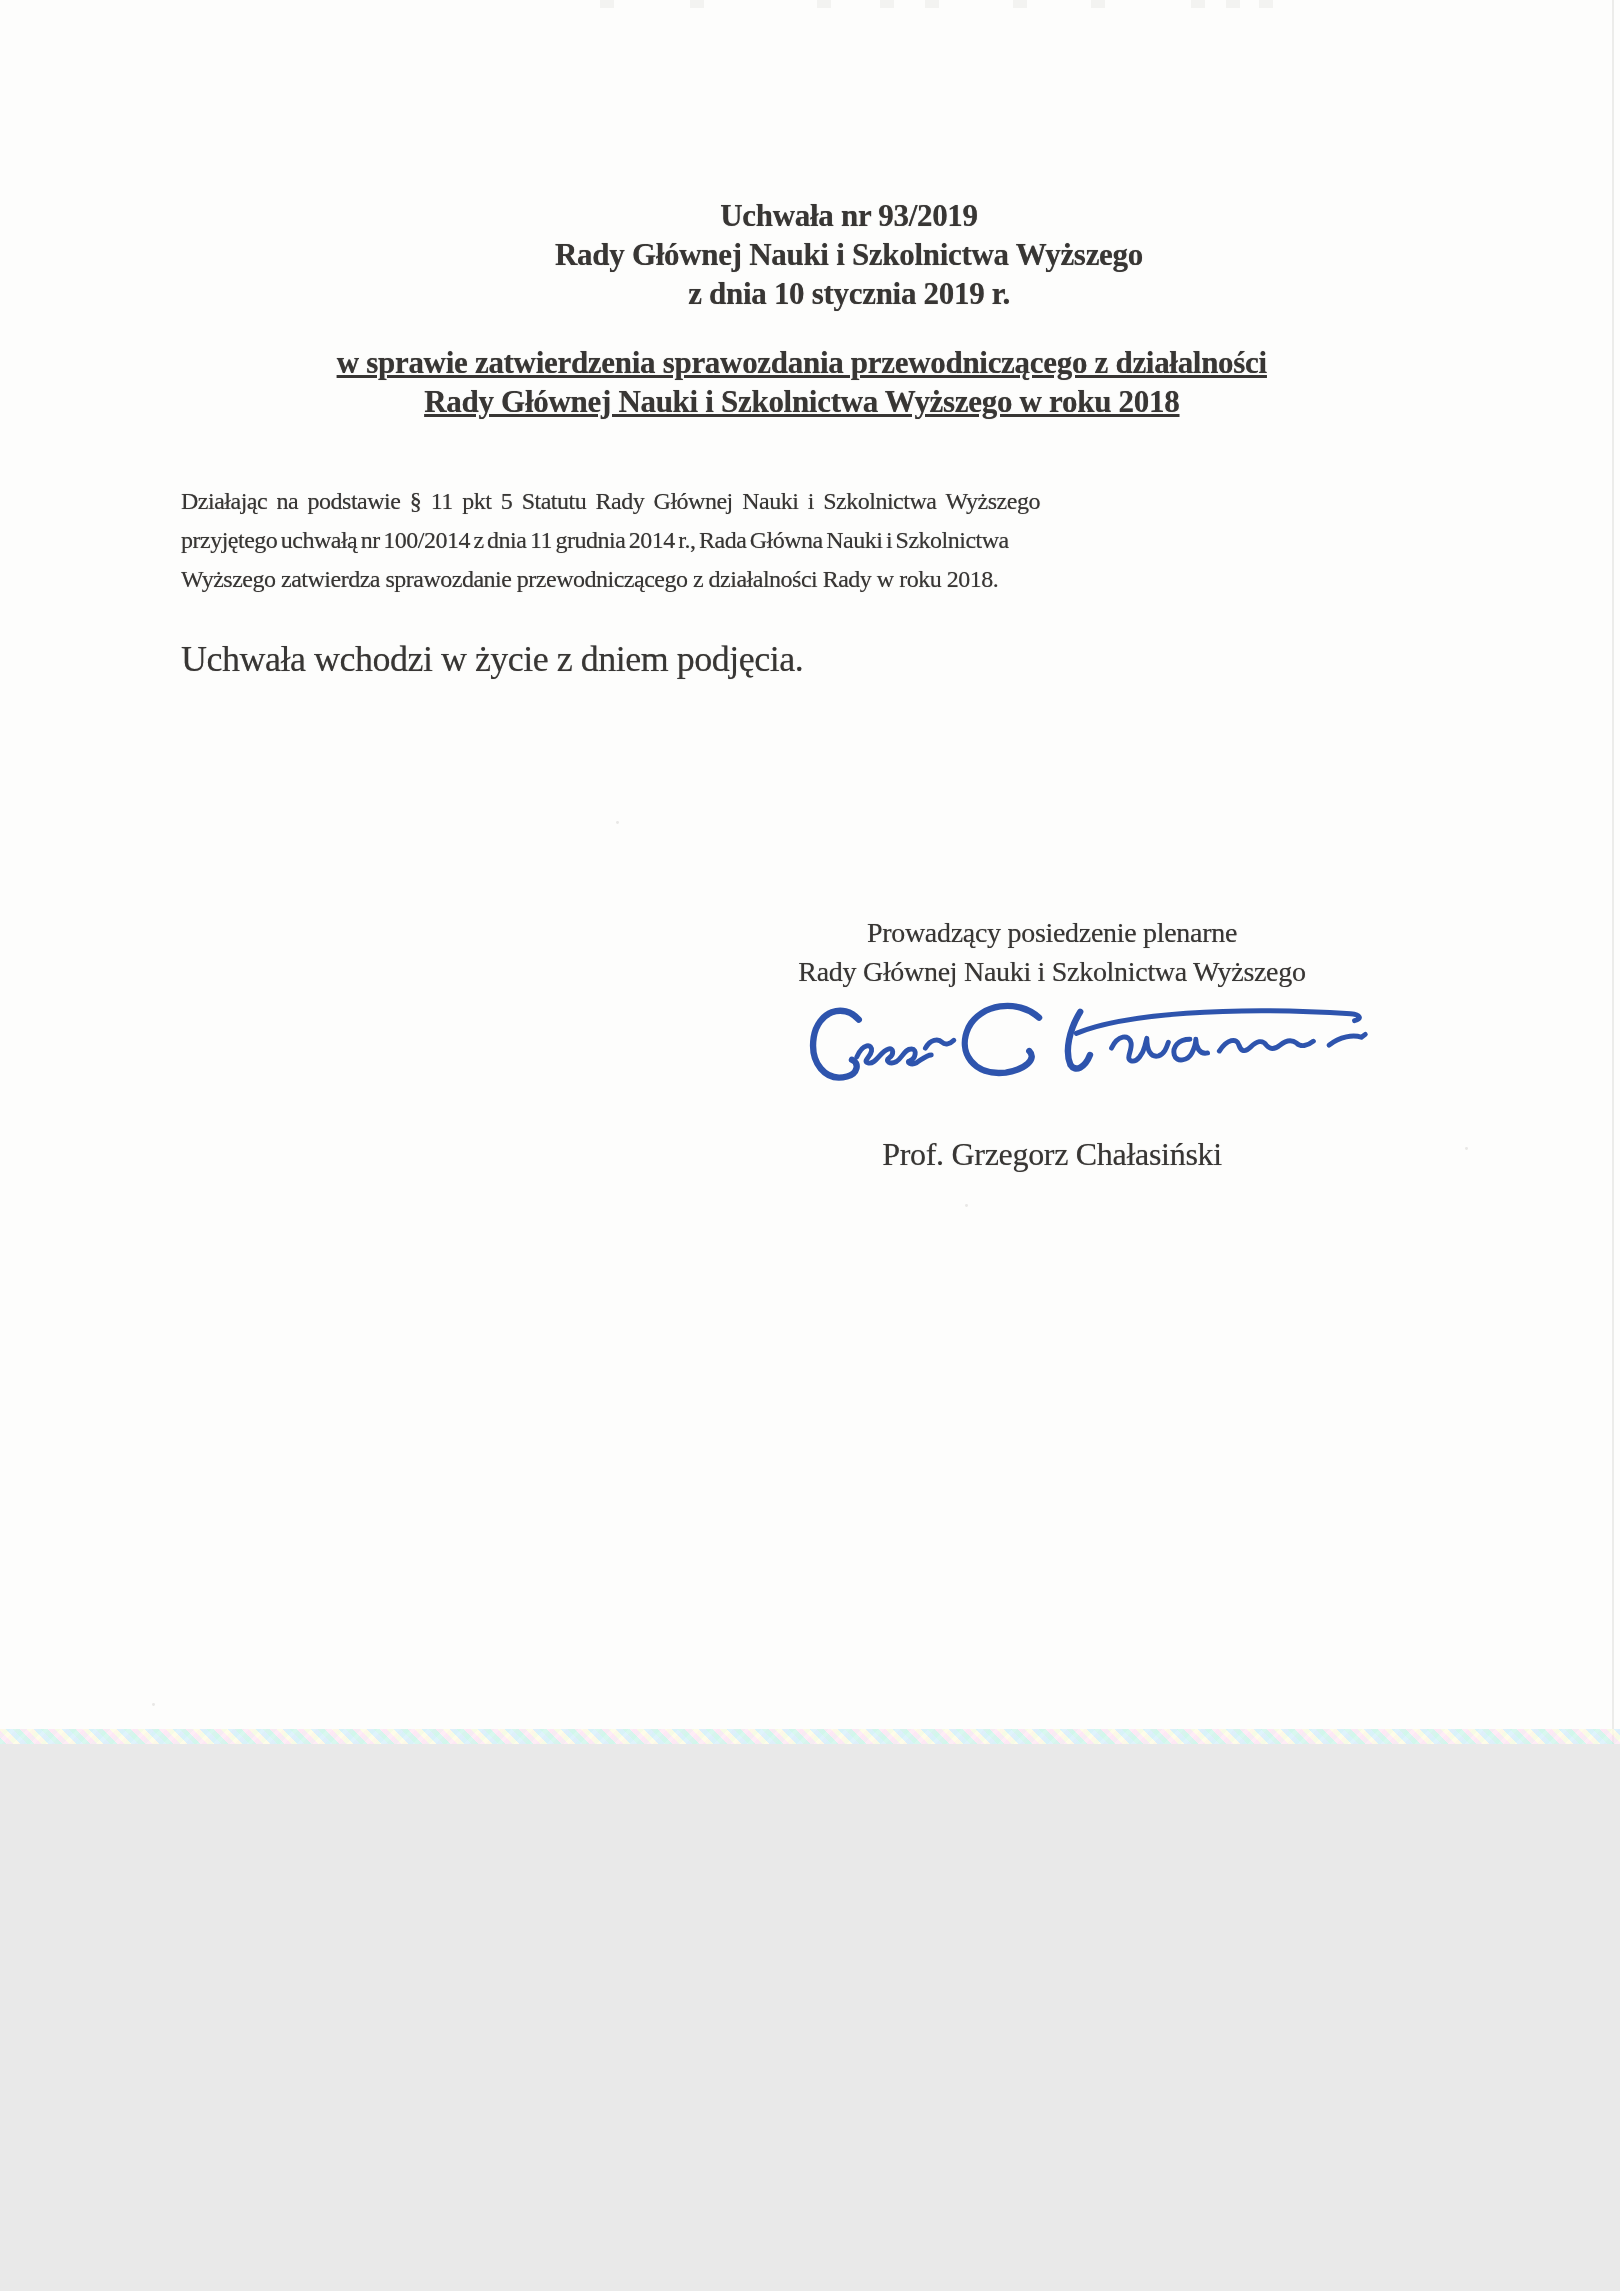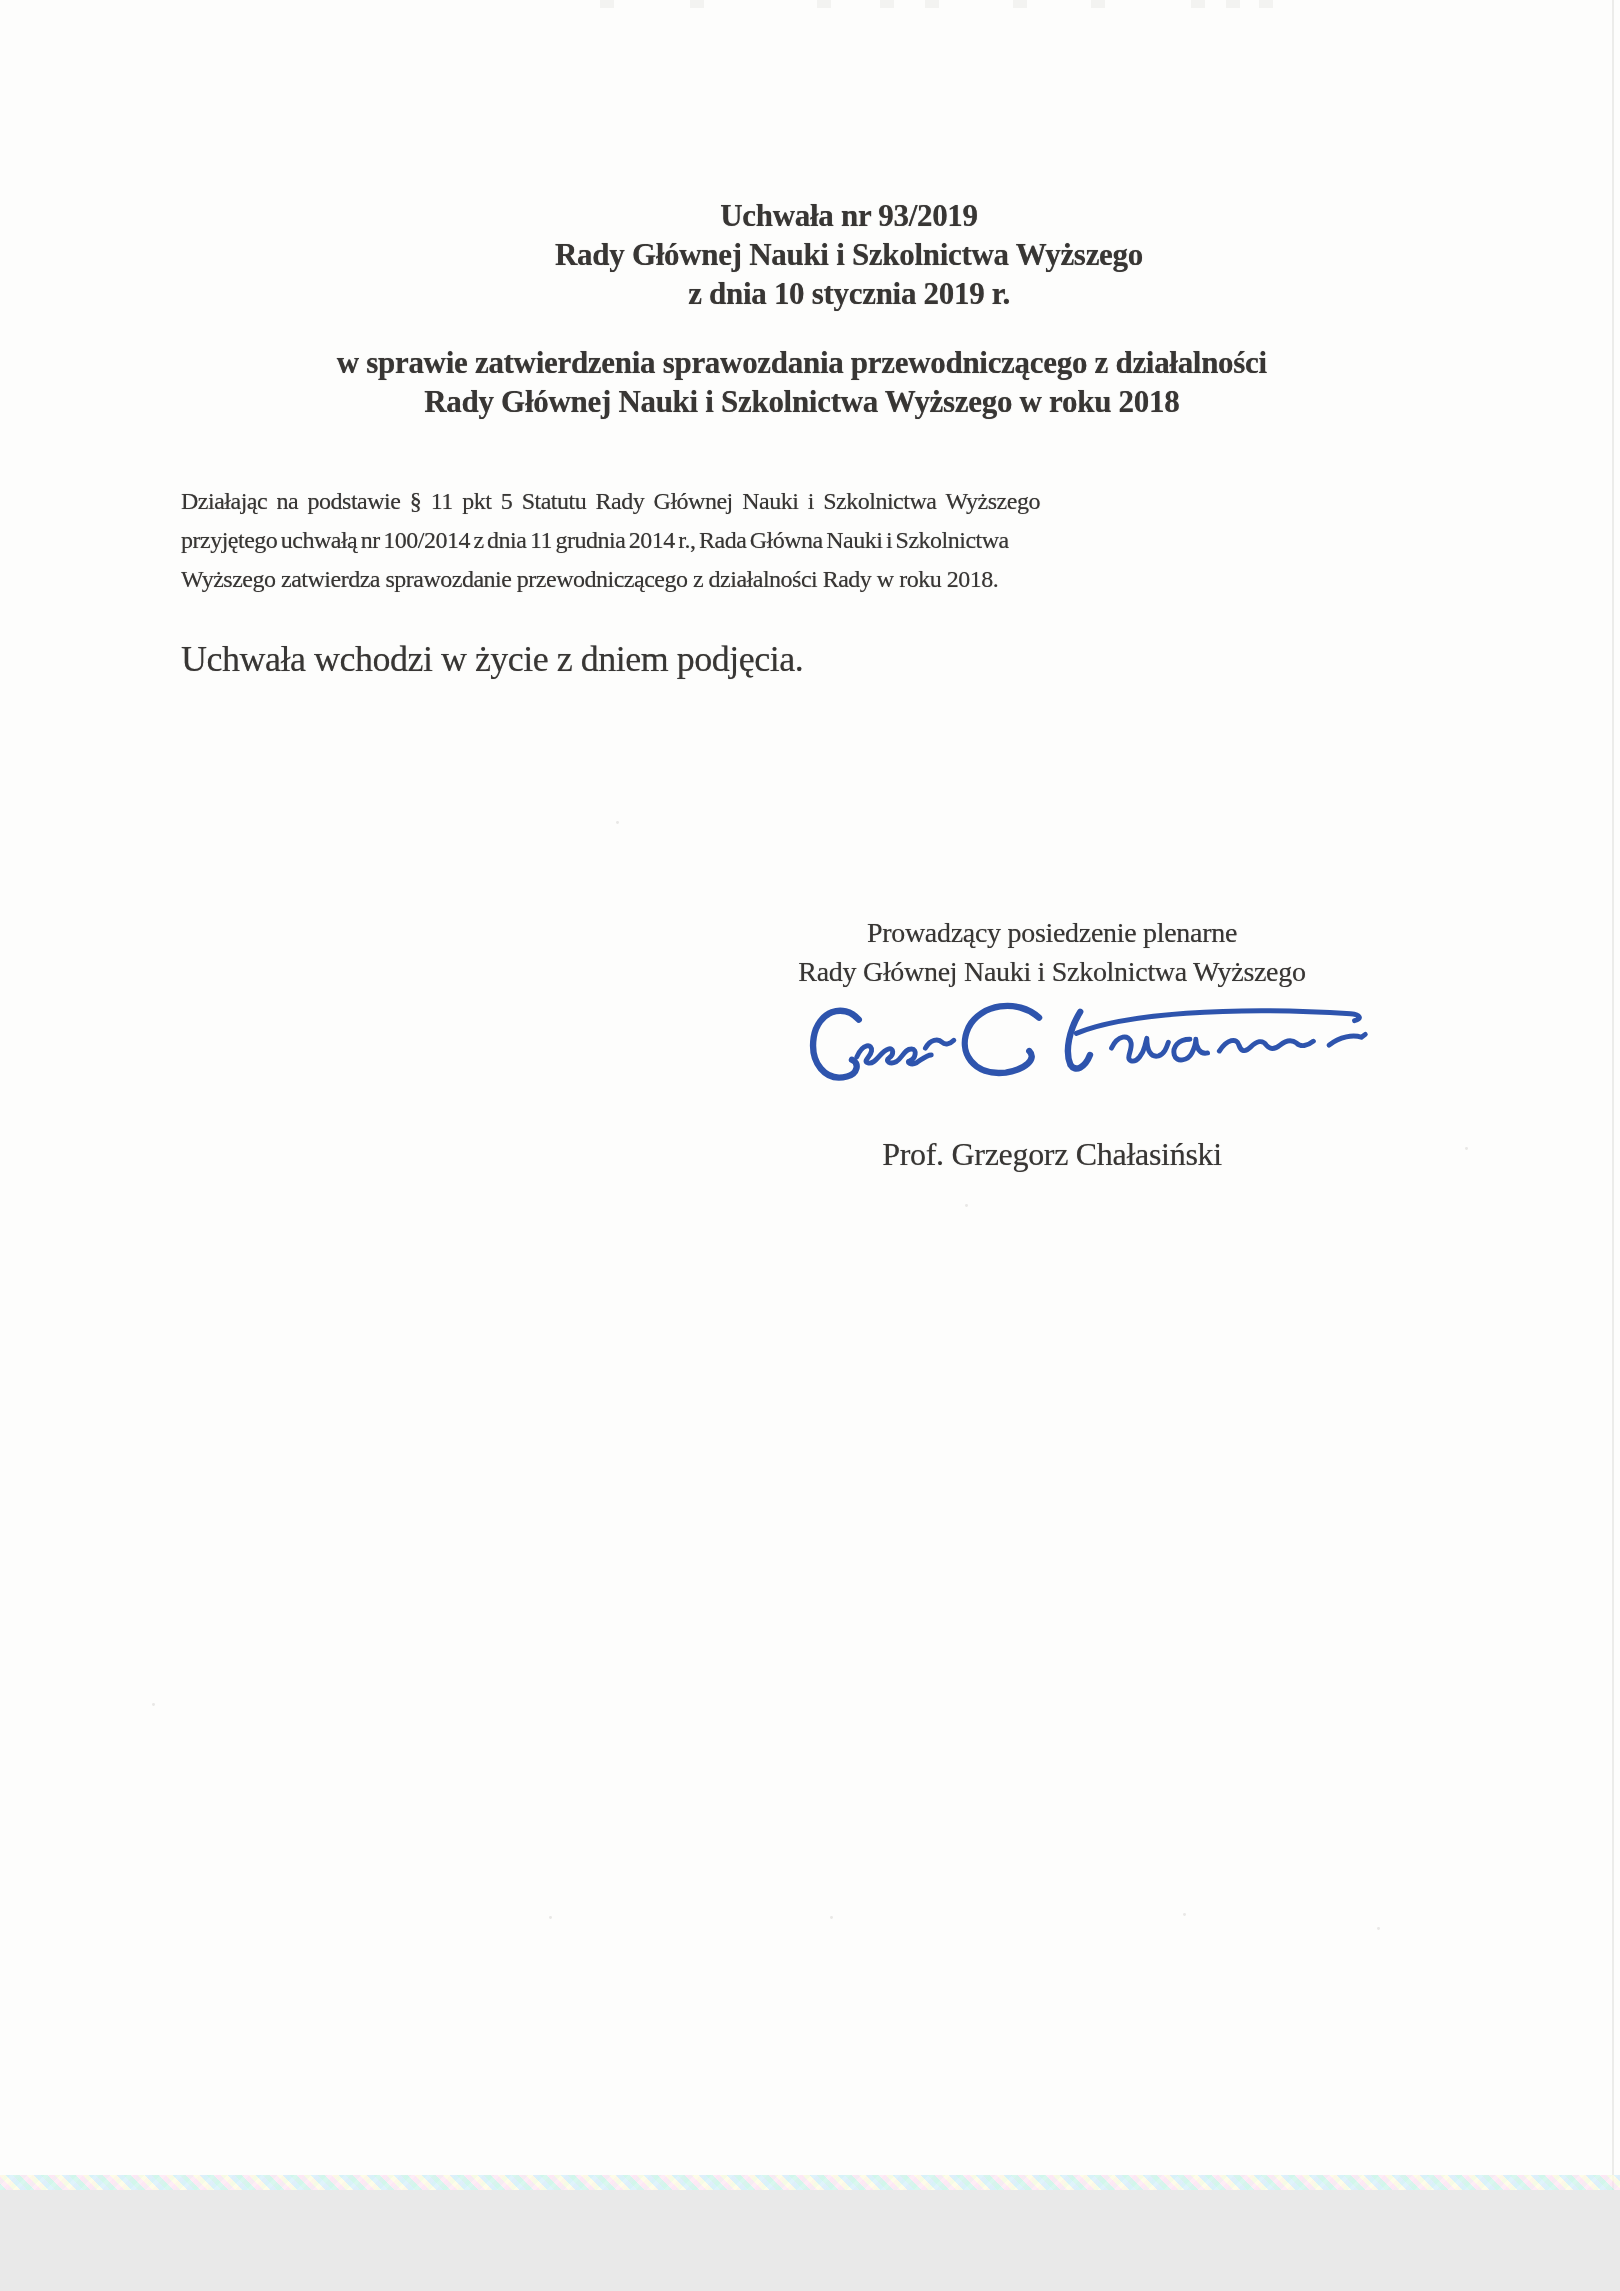--- a/index.html
+++ b/index.html
@@ -1,36 +1,36 @@
 <!DOCTYPE html>
 <html lang="pl"><head>
 <meta charset="utf-8">
 <title>Uchwała nr 93/2019</title>
 <style>
   html,body{margin:0;padding:0;background:#e9e9e9;}
   .page{
     position:relative;
-    width:1620px;height:2190px;
+    width:1620px;height:1744px;
     background:#fdfdfc;
     overflow:hidden;
     font-family:"Liberation Serif","DejaVu Serif",serif;
     color:#383634;
   }
   
   .heading{
     position:absolute;
     text-align:center;
     font-weight:bold;
     font-size:31px;
     line-height:39px;
     letter-spacing:-0.3px;
     text-shadow:0 0 0.7px rgba(55,54,52,.65);
   }
   .title-block{left:261px;top:196px;width:1176px;}
-  .subject-block{left:7.8px;top:343px;width:1588px;}
+  .subject-block{left:7.8px;top:343px;width:1588px;text-decoration:underline;}
   .body-block{
     position:absolute;left:181px;top:482px;width:1264px;
     font-size:24px;line-height:39px;letter-spacing:-0.5px;
     text-shadow:0 0 0.7px rgba(55,54,52,.6);
   }
   .body-line{white-space:nowrap;}
   .body-line.sp-wide{word-spacing:3.9px;}
   .body-line.sp-tight{word-spacing:-2px;}
   .clause{
     position:absolute;

